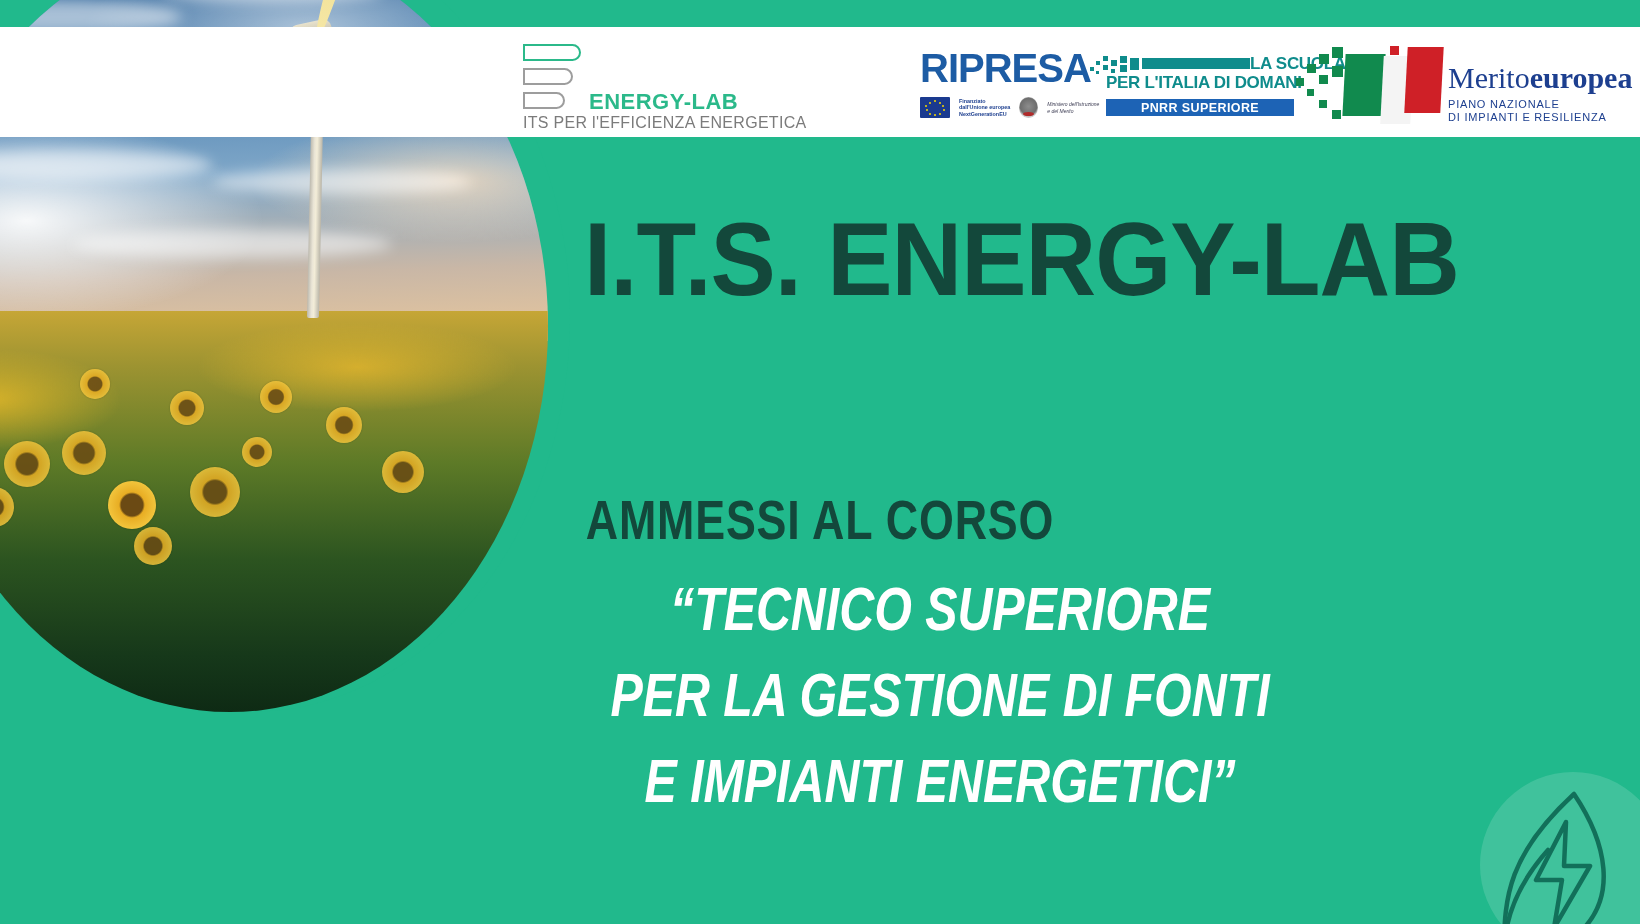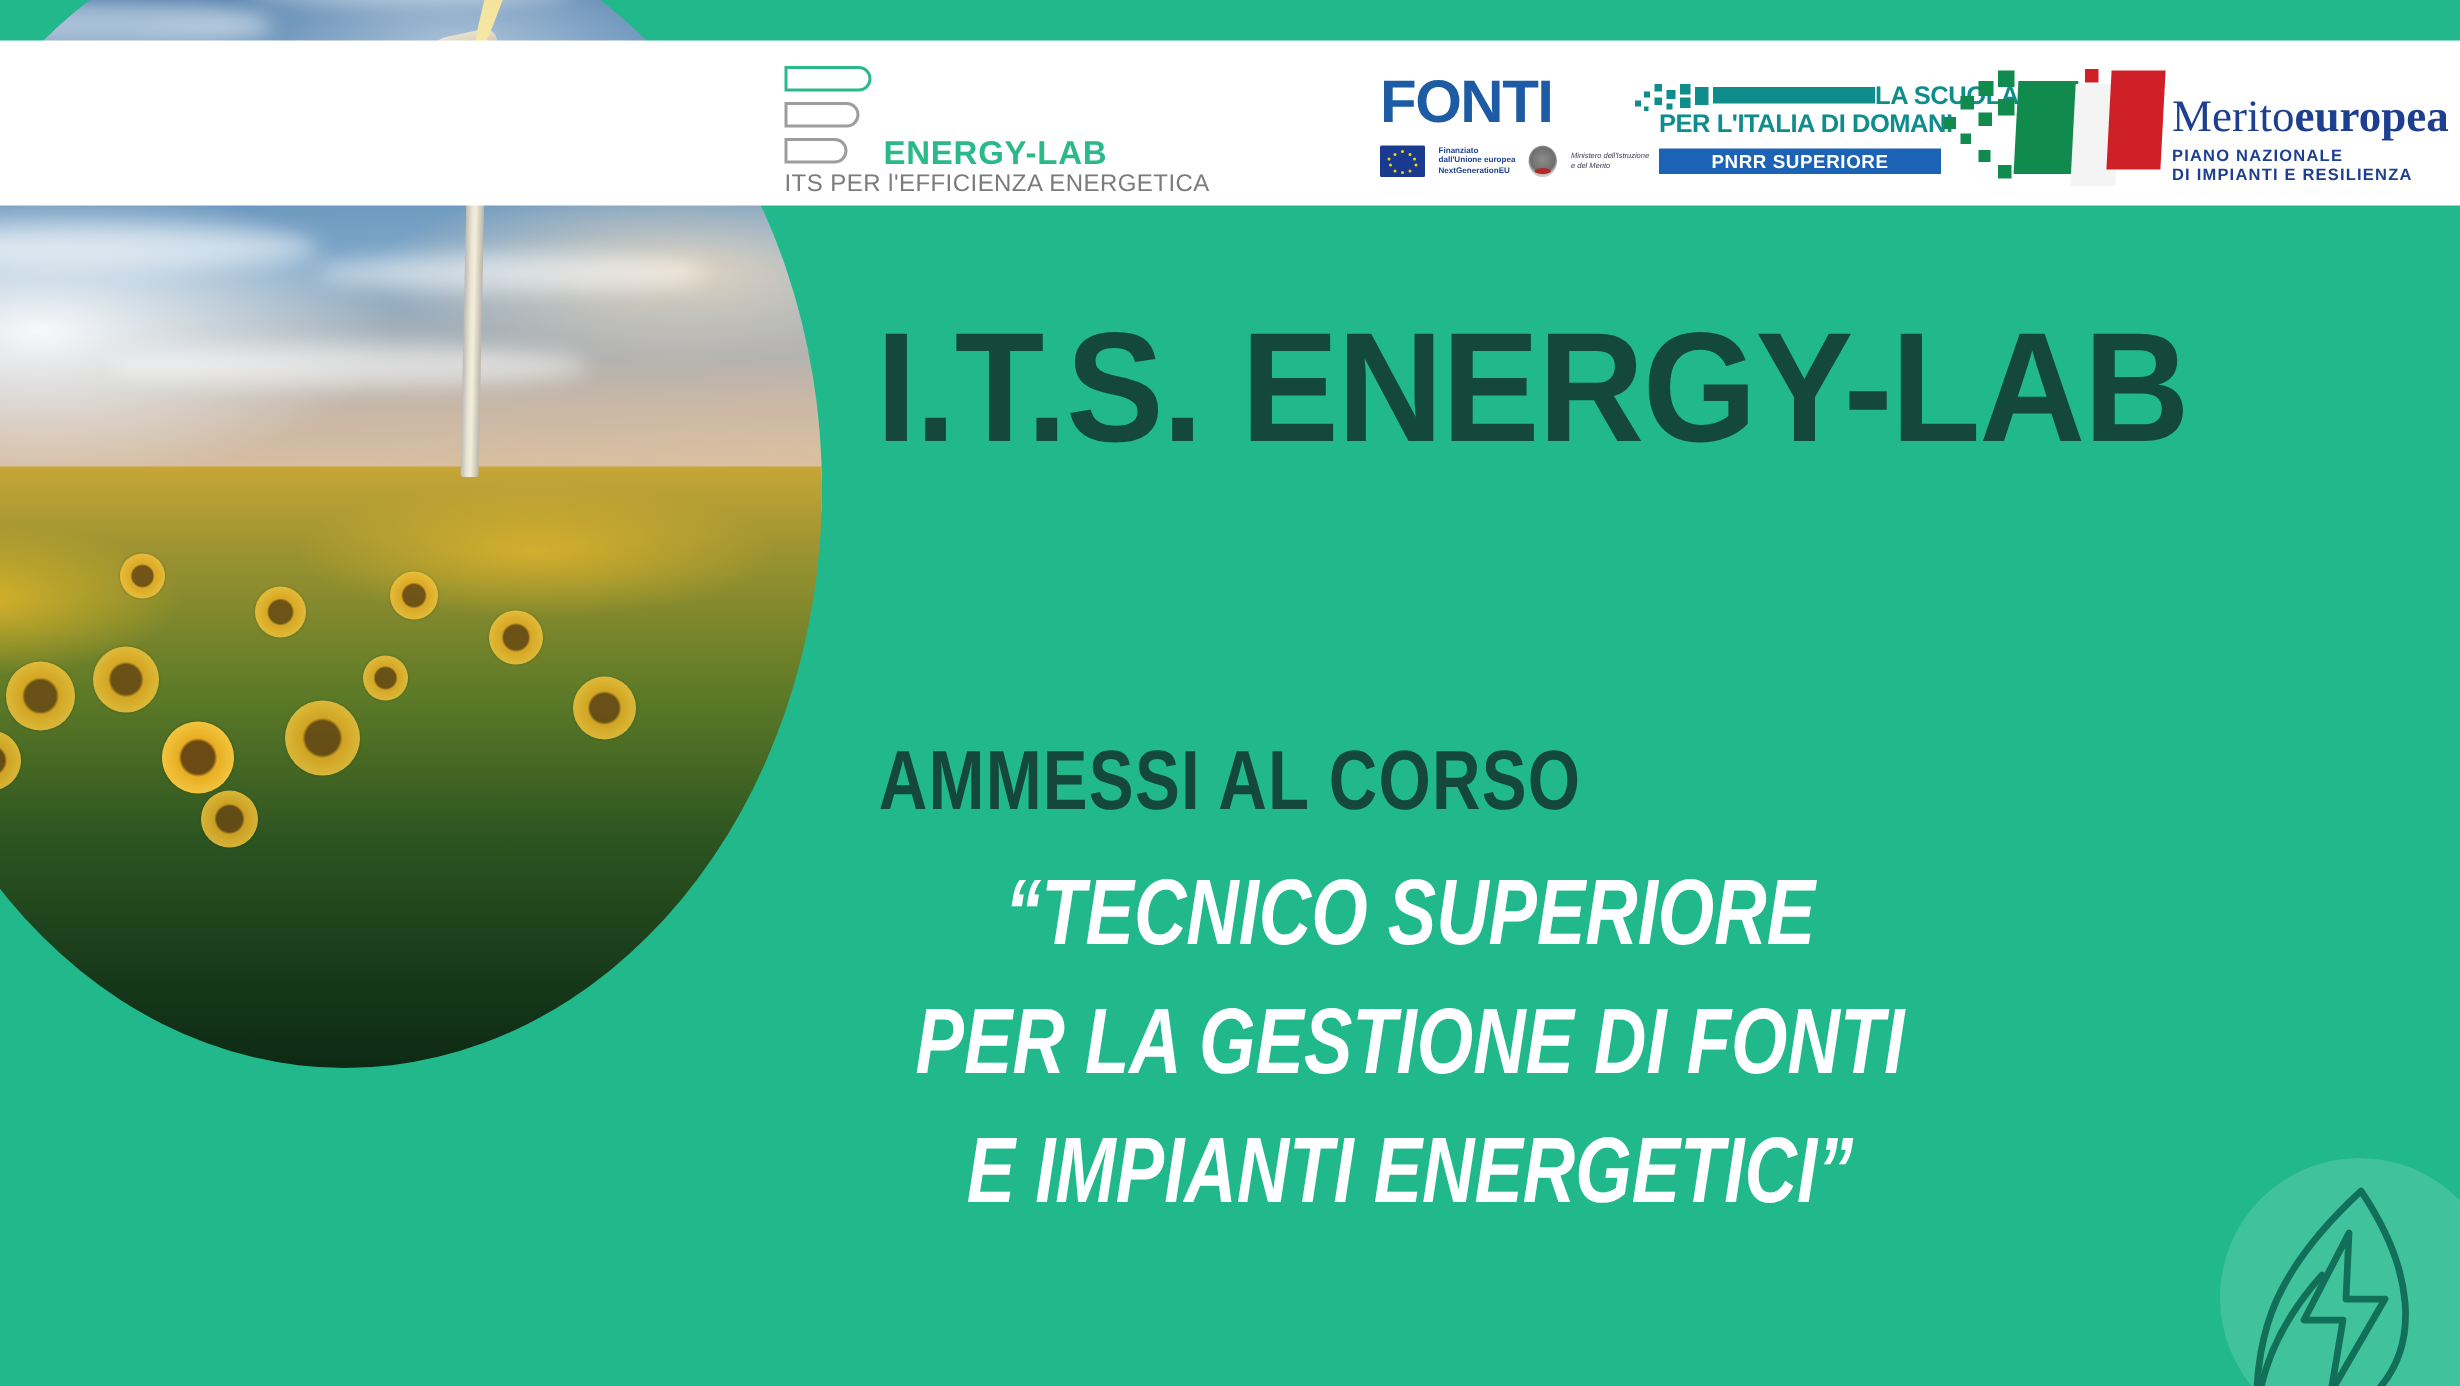--- a/index.html
+++ b/index.html
@@ -97,21 +97,21 @@
   .id-red{position:absolute;left:110px;top:5px;width:36px;height:66px;background:#cf2027;
     transform:skewX(-3deg);}
   .id-word{
     position:absolute;left:152px;top:20px;font-size:30px;line-height:32px;
     font-family:"Liberation Serif", serif;color:#1d3f8f;white-space:nowrap;
   }
   .id-word b{font-weight:bold;}
   .id-word span.light{font-weight:normal;}
   .id-sub{
     position:absolute;left:152px;top:56px;font-size:11px;line-height:13px;
-    color:#1d3f8f;font-weight:bold;letter-spacing:.8px;white-space:nowrap;
+    color:#1d3f8f;font-weight:normal;letter-spacing:.8px;white-space:nowrap;
   }
 
   
   .photo-ring{
     position:absolute;left:-70px;top:-78px;width:640px;height:790px;
     border-radius:50%;background:#21b98c;z-index:4;
   }
   .photo-circle{
     position:absolute;left:-88px;top:-60px;width:636px;height:772px;
     border-radius:50%;overflow:hidden;z-index:5;
@@ -238,21 +238,21 @@
     <div class="el-bars">
       <div class="el-bar b1"></div>
       <div class="el-bar b2"></div>
       <div class="el-bar b3"></div>
     </div>
     <div class="el-name">ENERGY-LAB</div>
     <div class="el-tag">ITS PER l'EFFICIENZA ENERGETICA</div>
   </div>
 
   <div class="futura">
-    <div class="futura-word">FONTI</div>
+    <div class="futura-word">RIPRESA</div>
     <div class="futura-row">
       <div class="eu-flag">
         <i class="star" style="left:14px;top:3px;"></i>
         <i class="star" style="left:19px;top:4.5px;"></i>
         <i class="star" style="left:22px;top:8px;"></i>
         <i class="star" style="left:22.5px;top:12px;"></i>
         <i class="star" style="left:19px;top:15.5px;"></i>
         <i class="star" style="left:14px;top:17px;"></i>
         <i class="star" style="left:9px;top:15.5px;"></i>
         <i class="star" style="left:5.5px;top:12px;"></i>

